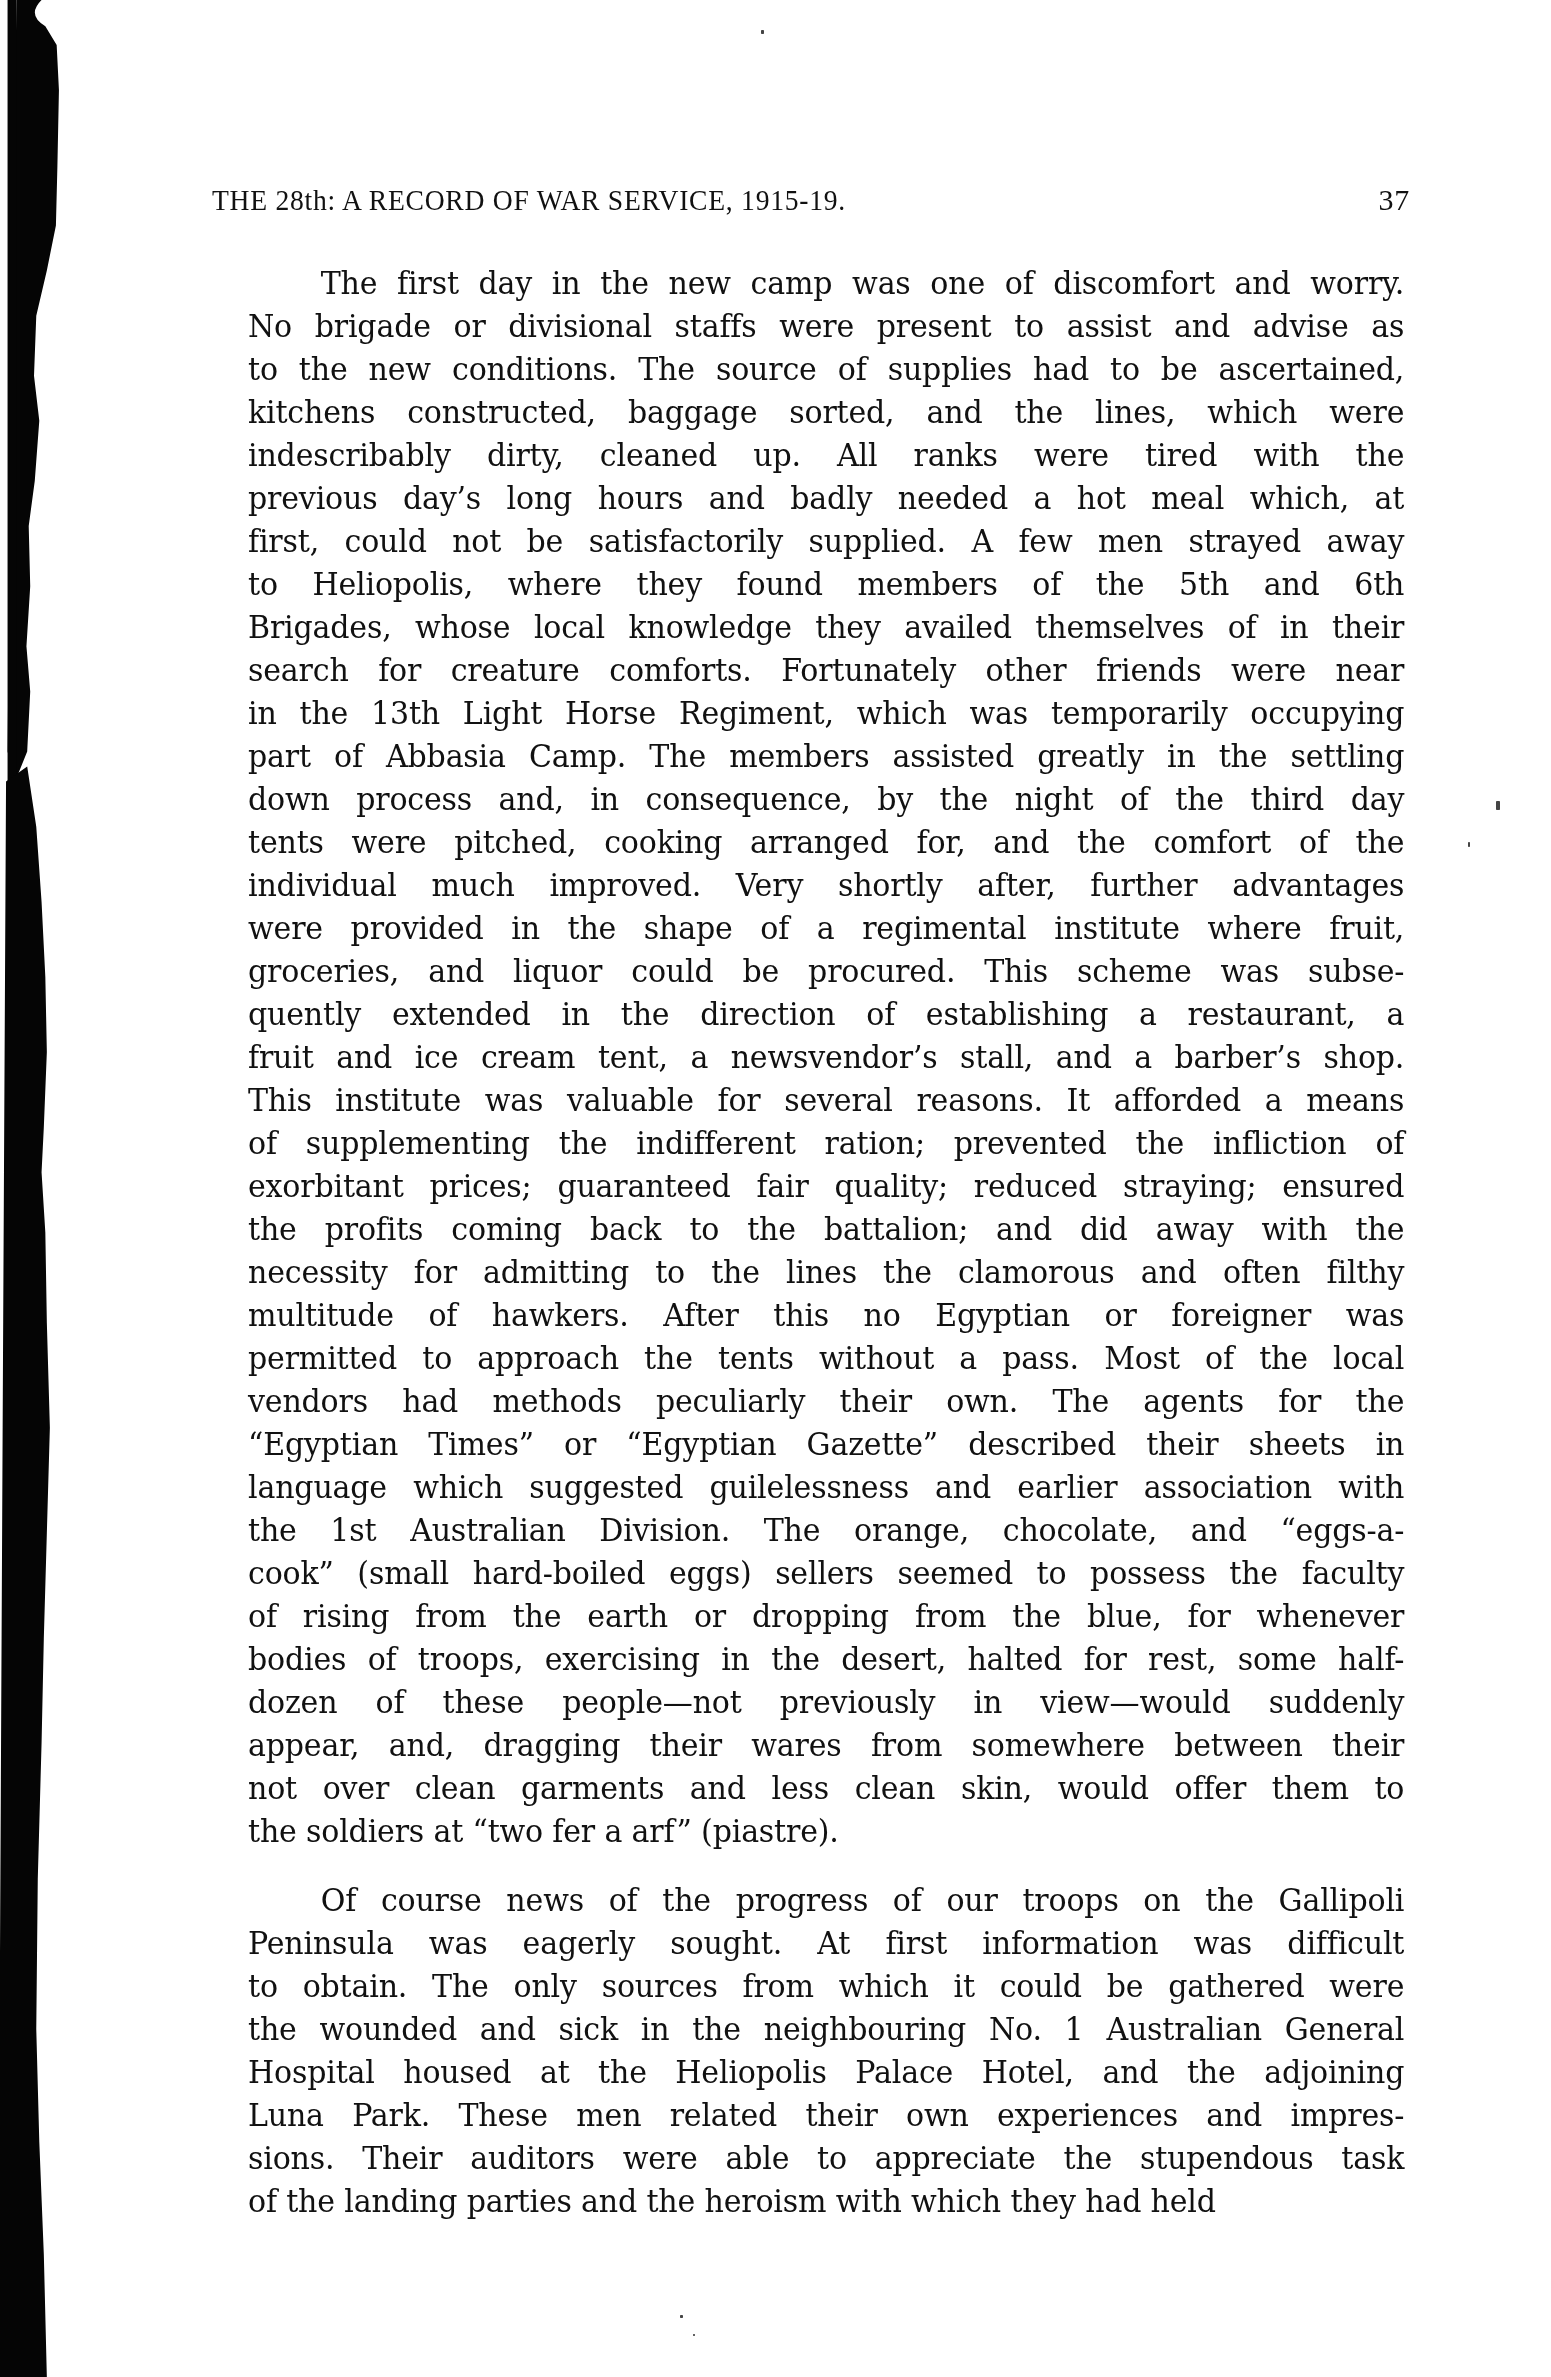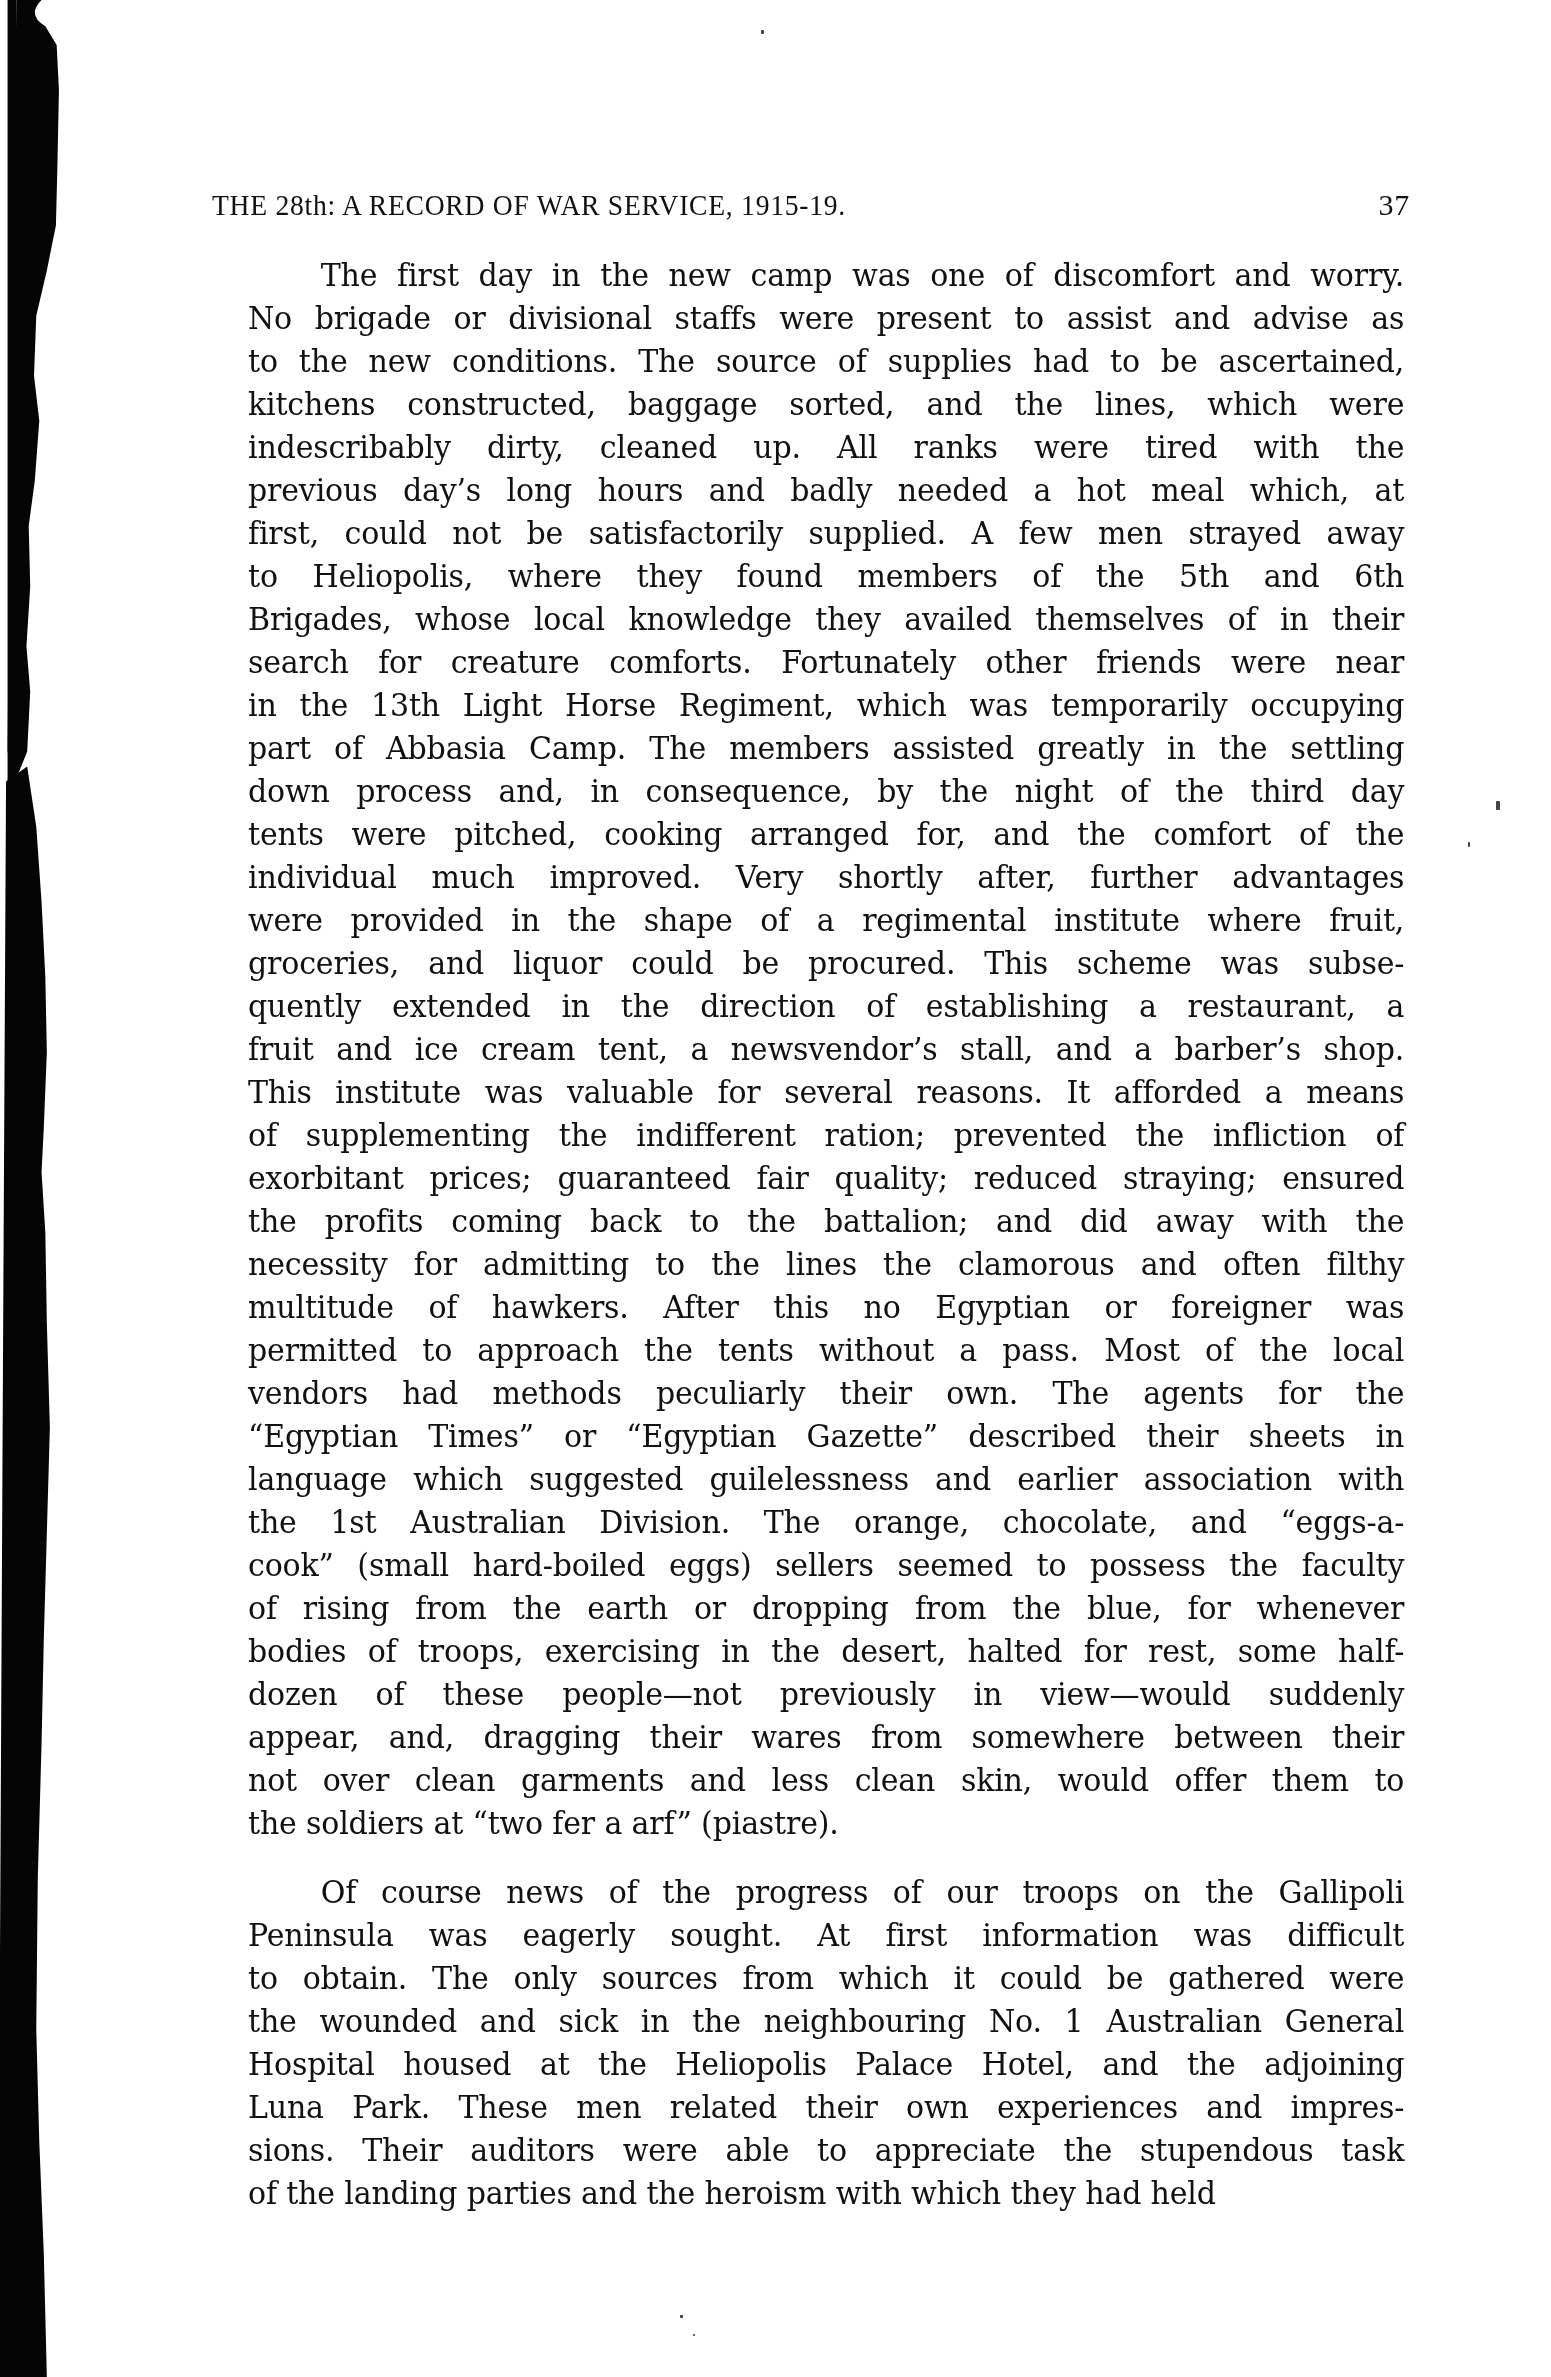--- a/index.html
+++ b/index.html
@@ -33,33 +33,33 @@
       position: absolute;
       top: 177px;
       left: 212px;
       width: 1198px;
       height: 45px;
       font-family: "Liberation Serif", "DejaVu Serif", serif;
       font-size: 30px;
       letter-spacing: 0.8px;
       display: flex;
       justify-content: space-between;
-      align-items: flex-end;
+      align-items: center;
     }
     .running-head .title {
       transform: scaleX(0.92);
       transform-origin: left center;
       white-space: nowrap;
     }
     .running-head .page-number {
       font-size: 30px;
     }
     .body-text {
       position: absolute;
-      top: 254px;
+      top: 262px;
       left: 248px;
       width: 1156px;
     }
     .line {
       display: block;
       height: 43px;
       line-height: 43px;
       font-size: 31px;
       white-space: nowrap;
       text-align: justify;

